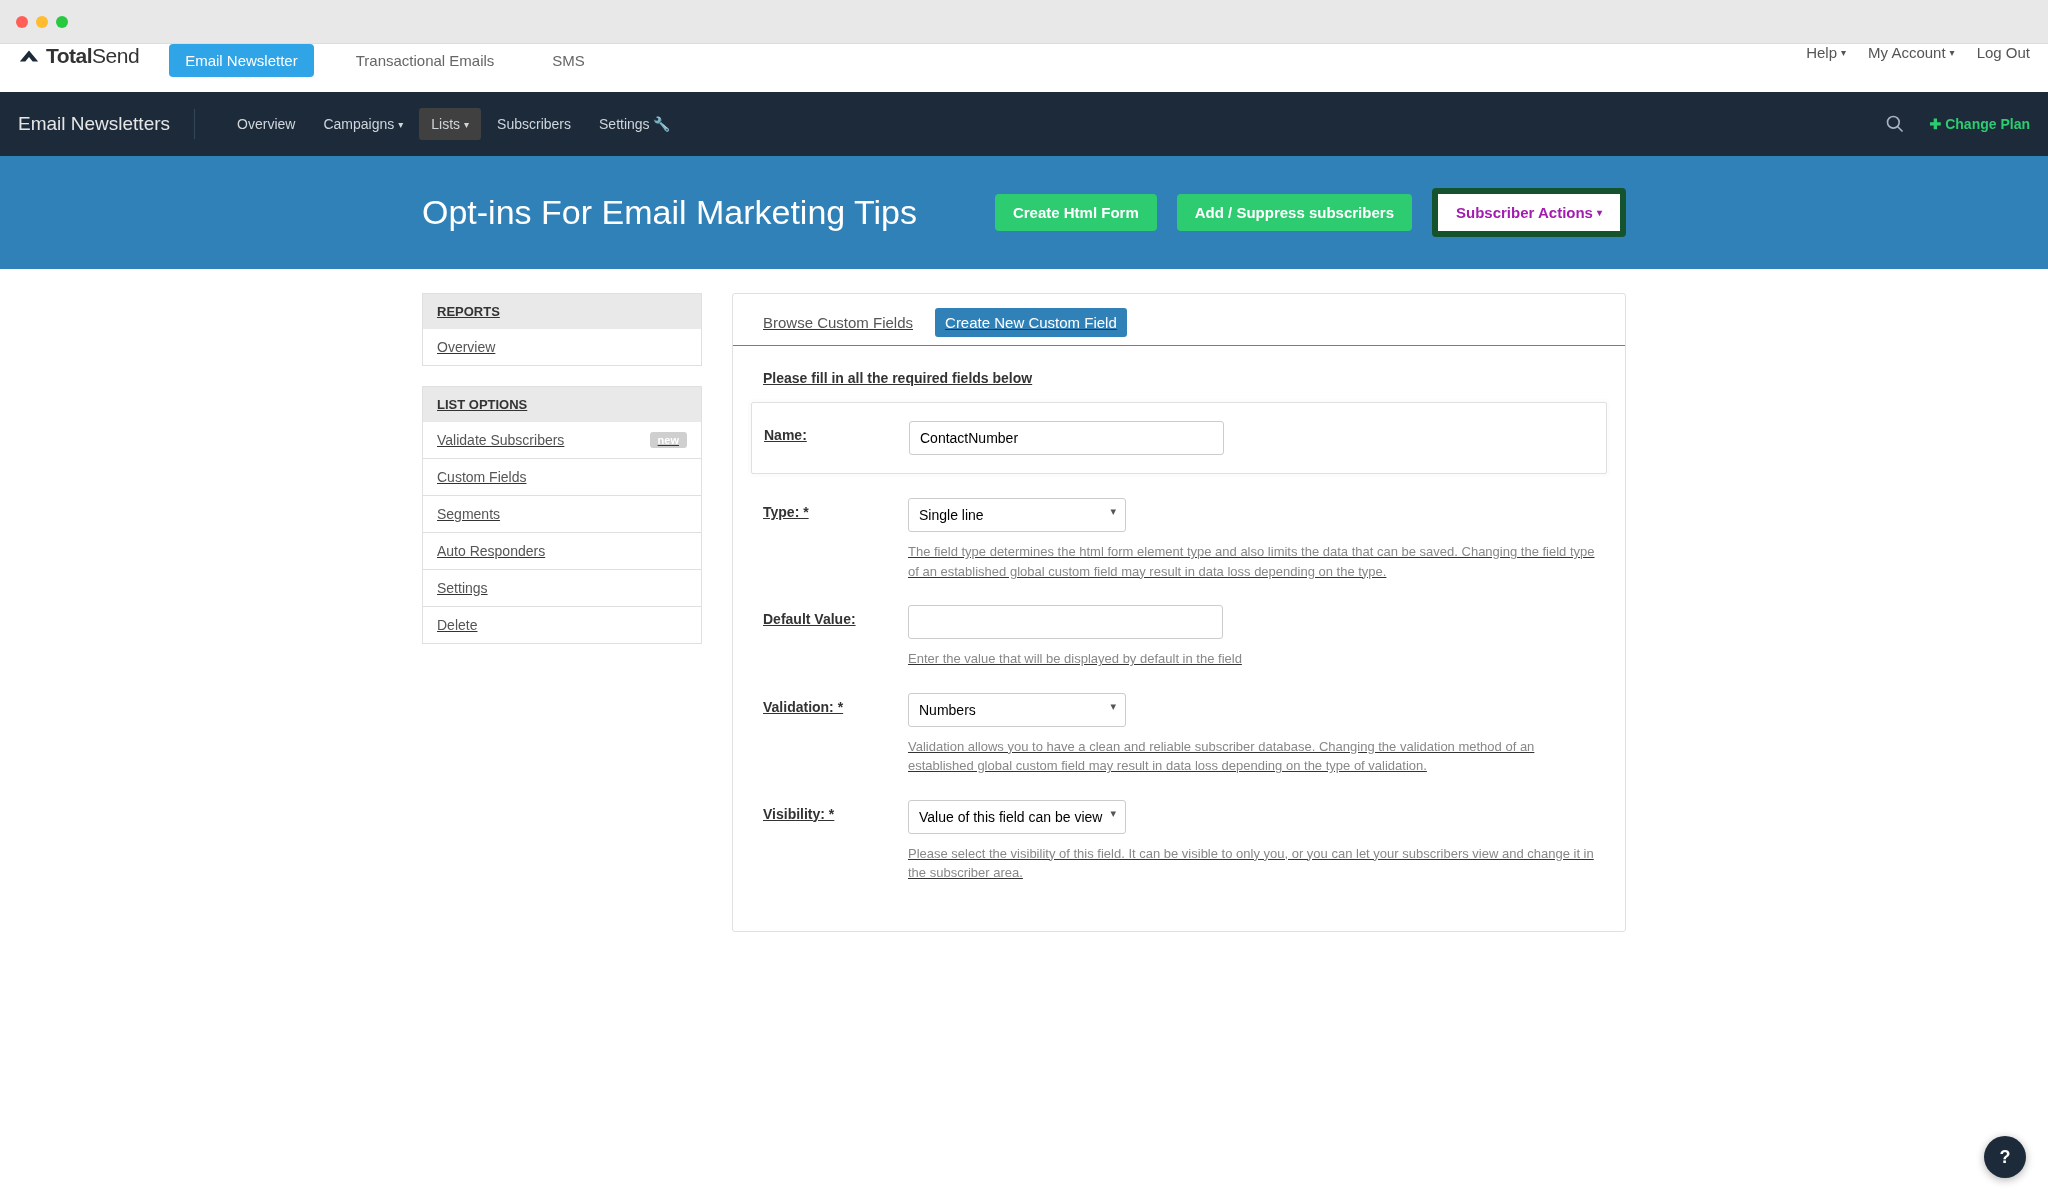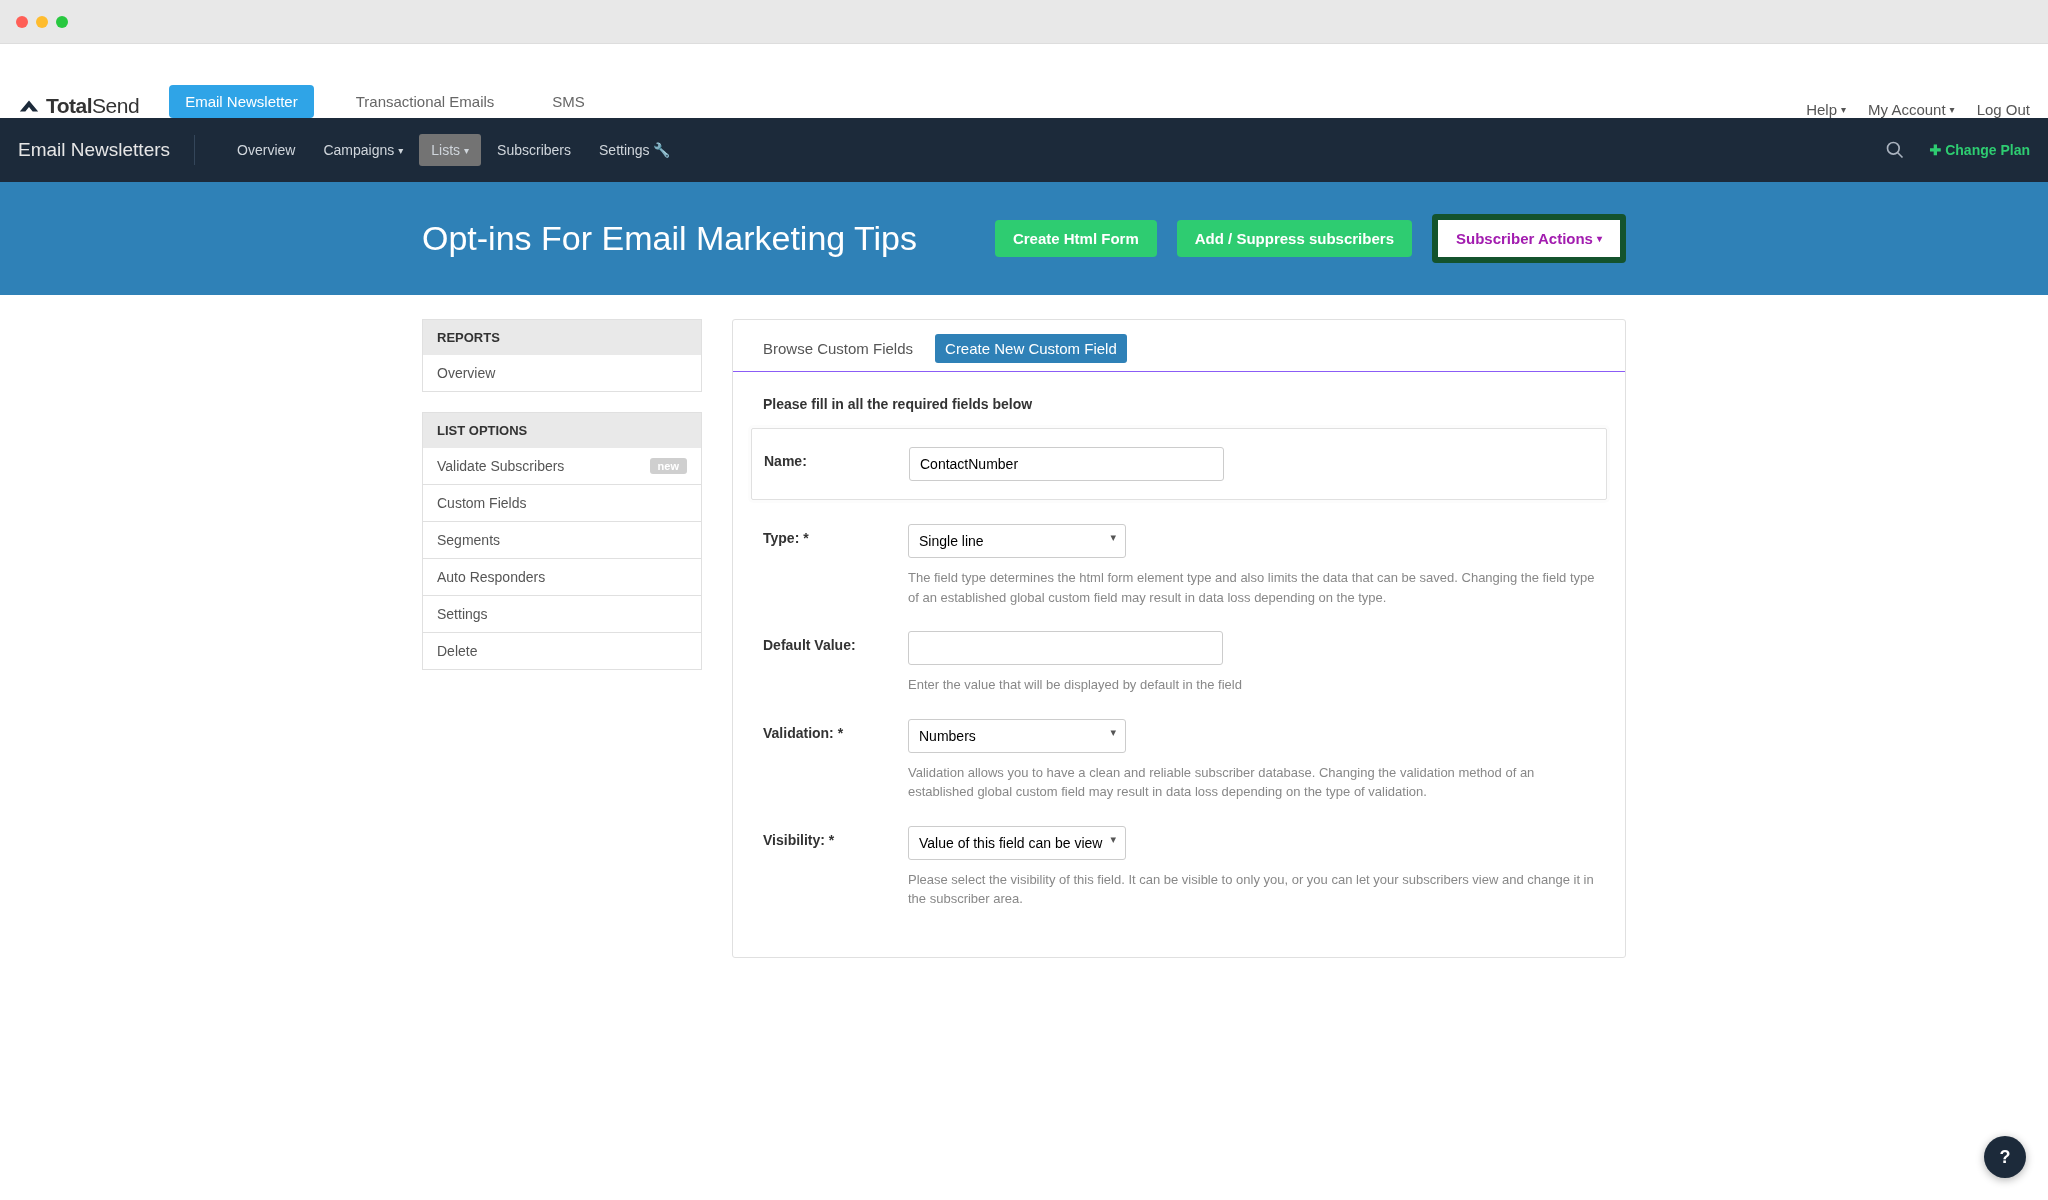--- a/index.html
+++ b/index.html
@@ -6,52 +6,52 @@
   body { font-family: -apple-system, BlinkMacSystemFont, "Segoe UI", Helvetica, Arial, sans-serif; background: #fff; color: #333; }
 
   
   .titlebar { height: 44px; background: #e8e8e8; border-bottom: 1px solid #ddd; display: flex; align-items: center; padding-left: 16px; gap: 8px; }
   .traffic-dot { width: 12px; height: 12px; border-radius: 50%; }
   .dot-red { background: #ff5f57; }
   .dot-yellow { background: #febc2e; }
   .dot-green { background: #28c840; }
 
   
-  .topbar { height: 74px; background: #fff; display: flex; align-items: flex-end; padding: 0 18px; }
+  .topbar { height: 48px; background: #fff; display: flex; align-items: flex-start; padding: 0 18px; }
   .logo { display: flex; align-items: center; gap: 6px; margin-right: 30px; }
   .logo-mark { width: 22px; height: 22px; }
   .logo-text { font-size: 21px; font-weight: 400; color: #333; letter-spacing: -0.5px; }
   .logo-text b { font-weight: 800; }
   .top-tabs { display: flex; gap: 26px; align-items: center; }
   .top-tab { padding: 8px 16px; border-radius: 4px; font-size: 15px; color: #666; cursor: pointer; }
   .top-tab.active { background: #2fa4e7; color: #fff; }
   .top-right { margin-left: auto; display: flex; gap: 22px; align-items: center; }
   .top-right-item { font-size: 15px; color: #555; cursor: pointer; display: flex; align-items: center; gap: 4px; }
   .caret { font-size: 10px; }
 
   
   .subnav { height: 64px; background: #1c2a3a; display: flex; align-items: center; padding: 0 18px; color: #e6e6e6; }
   .subnav-title { font-size: 19px; font-weight: 500; margin-right: 30px; padding-right: 24px; border-right: 1px solid #34465a; height: 30px; display:flex; align-items:center;}
   .subnav-items { display: flex; gap: 4px; }
   .subnav-item { padding: 8px 12px; font-size: 14px; color: #d0d6dc; cursor: pointer; border-radius: 3px; display:flex; align-items:center; gap:4px;}
-  .subnav-item.active { background: #737373; }
+  .subnav-item.active { background: #404040; }
   .subnav-right { margin-left: auto; display: flex; align-items: center; gap: 24px; }
   .search-icon { width: 20px; height: 20px; color: #aab3bf; }
   .change-plan { color: #2ecc71; font-size: 14px; font-weight: 600; display: flex; align-items: center; gap: 4px; cursor:pointer;}
 
   
   .hero { background: #2f81b7; padding: 32px 0; }
   .hero-inner { max-width: 1220px; margin: 0 auto; padding: 0 8px; display: flex; align-items: center; gap: 20px; }
   .hero-title { font-size: 34px; font-weight: 300; color: #fff; flex: 1; }
   .btn { padding: 10px 18px; border-radius: 4px; font-size: 15px; font-weight: 600; cursor: pointer; border: none; display: inline-flex; align-items: center; gap: 4px; }
   .btn-green { background: #2ecc71; color: #fff; }
   .btn-white { background: #fff; color: #a21caf; border: 6px solid #14532d; justify-content: flex-end; }
 
   
-  .content { max-width: 1220px; margin: 24px auto 0; padding: 0 8px; display: flex; gap: 30px; align-items: flex-start; }
+  .content { max-width: 1220px; margin: 24px auto 0; padding: 0 8px; display: flex; gap: 30px; align-items: flex-start; text-decoration: underline; }
   .sidebar { width: 280px; flex-shrink: 0; }
   .side-section-header { background: #e9e9e9; padding: 10px 14px; font-size: 13px; font-weight: 700; color: #333; border: 1px solid #e0e0e0; border-bottom:none;}
   .side-item { padding: 10px 14px; font-size: 14px; color: #555; border: 1px solid #e0e0e0; border-top: none; cursor: pointer; display:flex; align-items:center; justify-content:space-between;}
   .side-gap { height: 20px; }
   .badge-new { background: #cfcfcf; color: #fff; font-size: 11px; padding: 2px 8px; border-radius: 3px; font-weight:700;}
 
   .main { flex: 1; border: 1px solid #e0e0e0; border-radius: 3px; }
   .tabs-row { padding: 14px 20px 0; display: flex; gap: 12px; border-bottom: 1px solid #8b5cf6; }
   .tab { padding: 6px 10px 14px; font-size: 15px; color: #555; cursor: pointer; }
   .tab.active { background: #2f81b7; color: #fff; border-radius: 3px; padding: 6px 10px; margin-bottom: 8px; }

